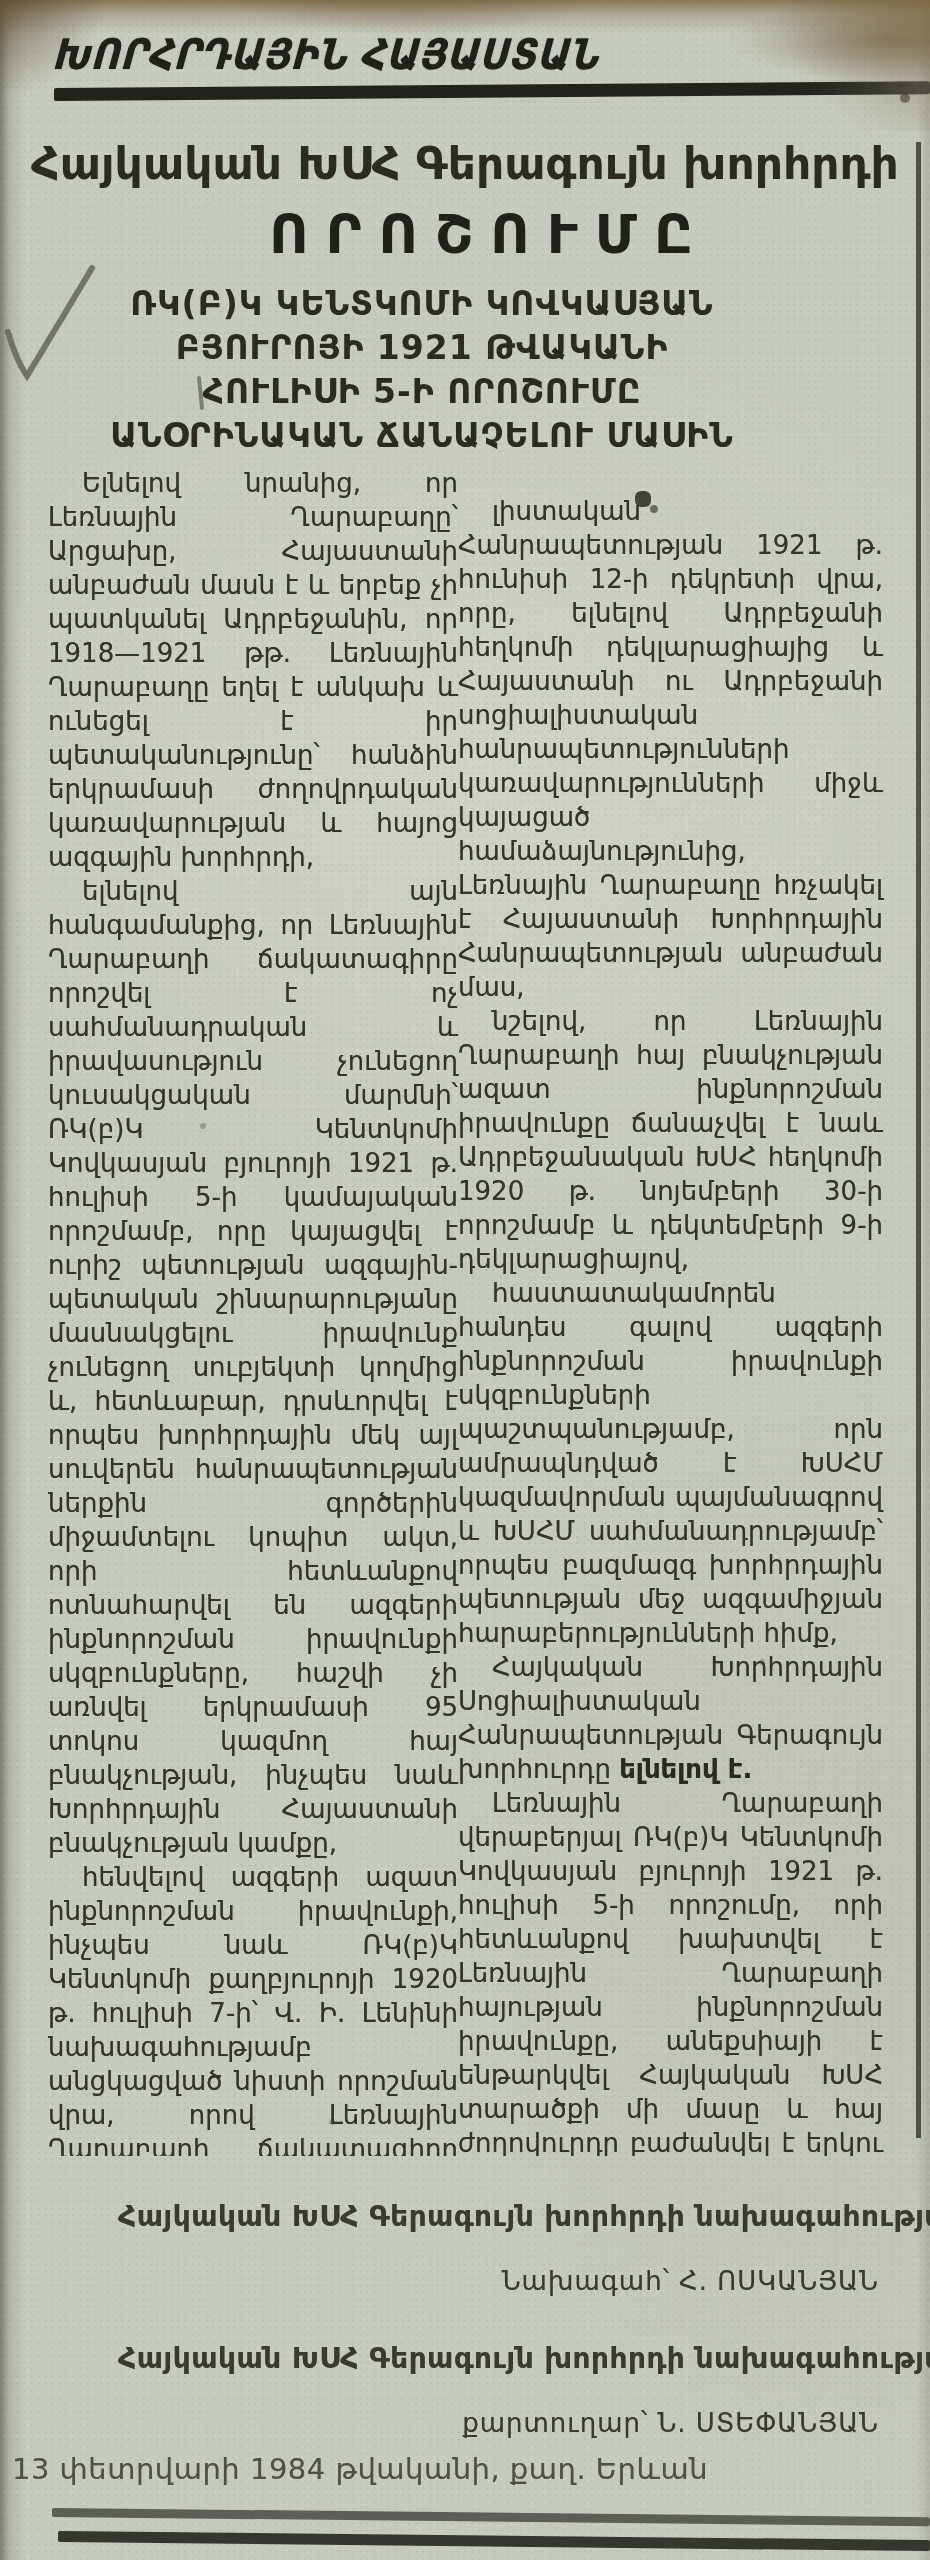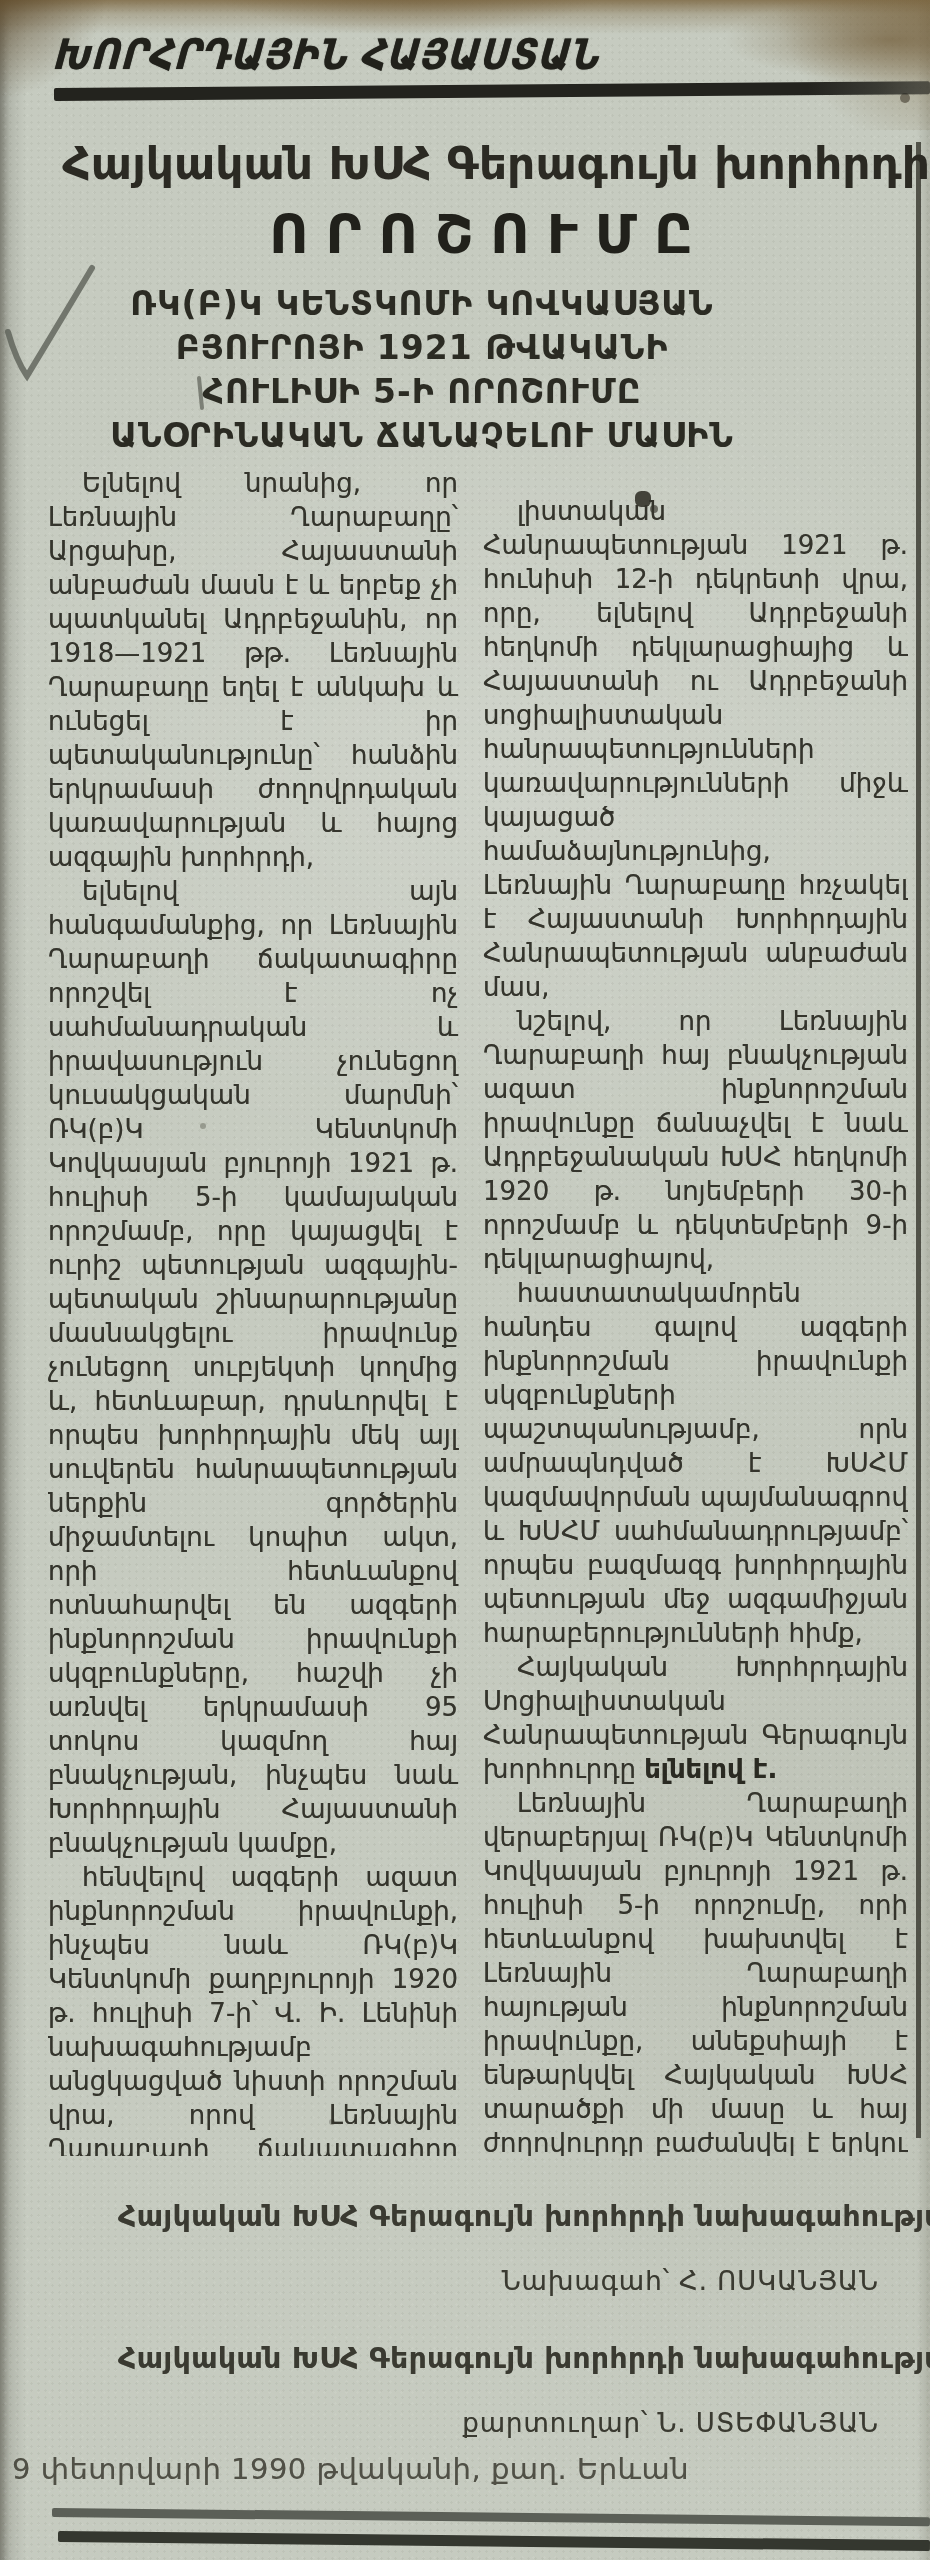--- a/index.html
+++ b/index.html
@@ -65,36 +65,36 @@
     transform:rotate(-0.45deg);transform-origin:left center;
     border-radius:2px;
   }
   .vertical-rule{
     position:absolute;left:916px;top:142px;width:5px;height:1996px;
     background:rgba(52,52,44,0.8);
   }
   .pencil-mark{position:absolute;left:0;top:250px;}
   .kicker{
     position:absolute;left:0;top:138px;width:930px;margin:0;
-    text-align:right;font-size:44px;font-weight:bold;color:#2b2a23;
+    text-align:center;font-size:44px;font-weight:bold;color:#2b2a23;
     white-space:nowrap;
   }
   .big-title{
     position:absolute;left:0;top:203px;width:930px;margin:0;
     text-align:center;font-size:54px;font-weight:bold;color:var(--ink-strong);
     letter-spacing:17px;text-indent:17px;white-space:nowrap;padding-left:16px;
   }
   .subtitle{
     position:absolute;left:0;top:282px;width:844px;
     text-align:center;font-size:33px;font-weight:bold;color:#2b2b23;
     line-height:44px;letter-spacing:1px;
   }
   .columns{
     position:absolute;left:48px;top:466px;width:860px;height:1690px;
-    display:flex;gap:25px;overflow:hidden;
+    display:flex;overflow:hidden;
   }
   .col{
     font-size:26px;line-height:34px;text-align:justify;
     color:var(--ink);
     text-shadow:0 0 0.6px rgba(40,40,30,0.55);
   }
   .col.left{width:410px;}
   .col.right{width:425px;margin-top:28px;}
   .col p{margin:0;text-indent:34px;}
   .col p strong{font-weight:bold;color:#2a2a22;}
@@ -166,18 +166,18 @@
     </div>
   </div>
 
   <div class="signatures">
     <div class="sig-org first">Հայկական ԽՍՀ Գերագույն խորհրդի նախագահության</div>
     <div class="sig-name first">Նախագահ՝ Հ. ՈՍԿԱՆՅԱՆ</div>
     <div class="sig-org second">Հայկական ԽՍՀ Գերագույն խորհրդի նախագահության</div>
     <div class="sig-name second">քարտուղար՝ Ն. ՍՏԵՓԱՆՅԱՆ</div>
   </div>
 
-  <div class="dateline">9 փետրվարի 1990 թվականի, քաղ. Երևան</div>
+  <div class="dateline">13 փետրվարի 1984 թվականի, քաղ. Երևան</div>
 
   <div class="bottom-bar bar1"></div>
   <div class="bottom-bar bar2"></div>
 
 </div>
 
 </body></html>

